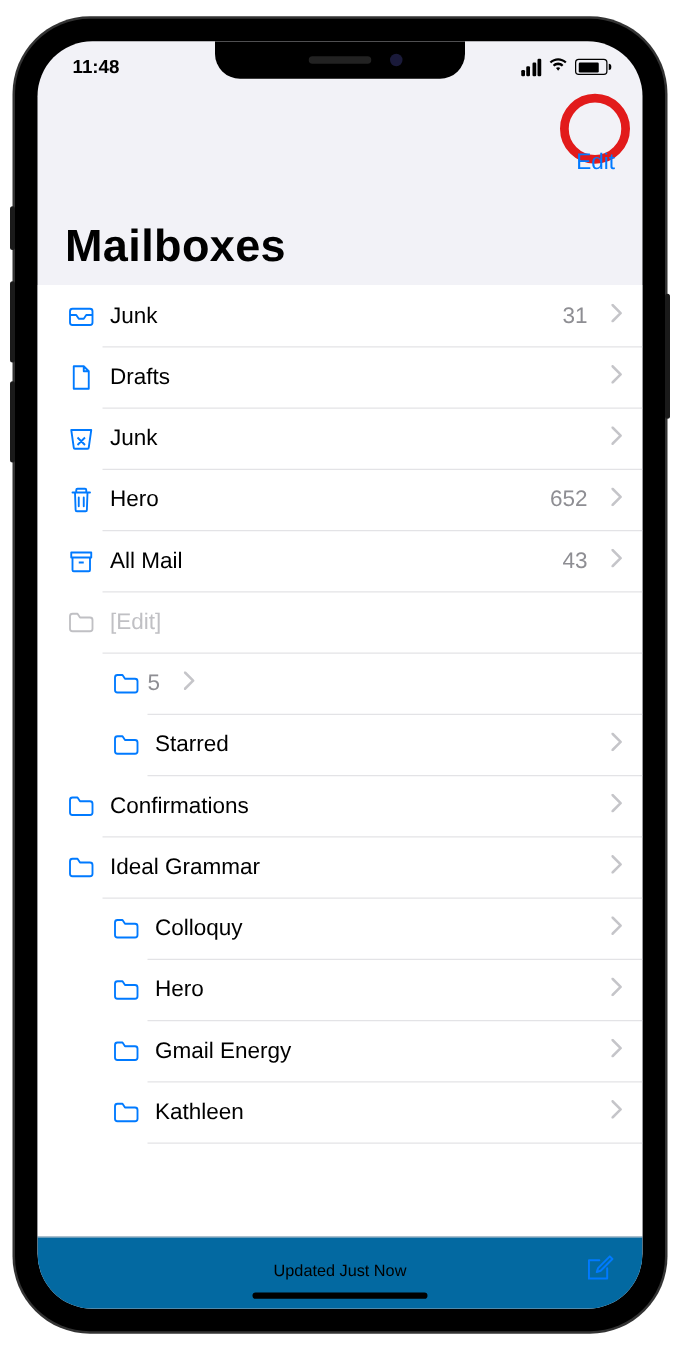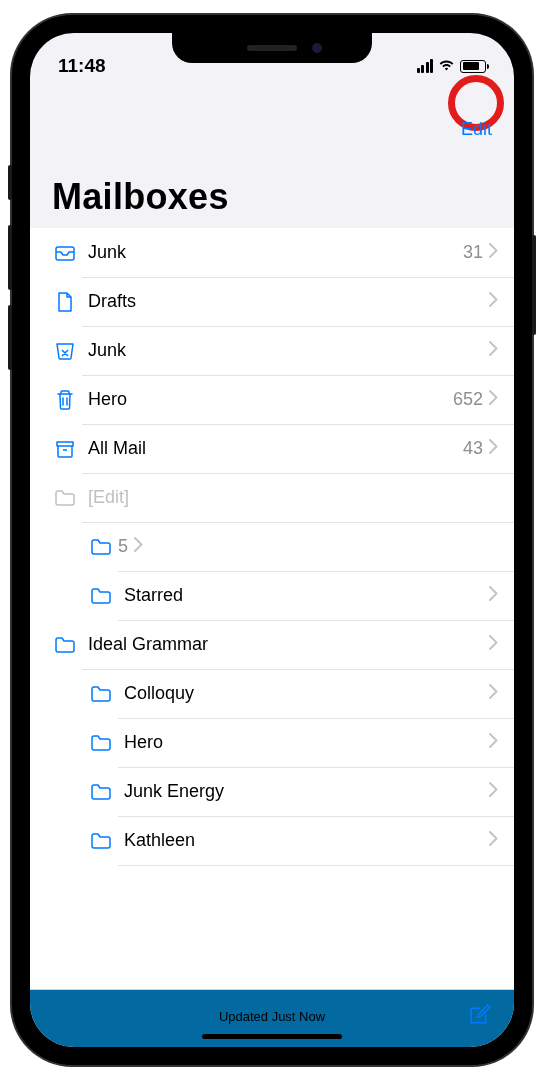--- a/index.html
+++ b/index.html
@@ -64,24 +64,24 @@
       width: 10px;
       height: 10px;
       background: #1a1a3a;
       border-radius: 50%;
       position: absolute;
       right: 50px;
     }
     .status-bar {
       display: flex;
       justify-content: space-between;
-      align-items: flex-end;
+      align-items: flex-start;
       padding: 12px 28px 0;
       height: 44px;
-      font-size: 19px;
+      font-size: 15px;
       font-weight: 600;
     }
     .status-right {
       display: flex;
       align-items: center;
       gap: 5px;
     }
     .signal-bars {
       display: flex;
       align-items: flex-end;
@@ -180,21 +180,21 @@
     .row-label {
       font-size: 18px;
       color: #000;
       margin-left: 6px;
       flex: 1;
     }
     .row-label.disabled { color: #c0c0c4; }
     .row-count {
       font-size: 18px;
       color: #8e8e93;
-      margin-right: 6px;
+      margin-right: 19px;
     }
     .chevron {
       margin-right: 16px;
       color: #c5c5c9;
     }
     .chevron svg { width: 9px; height: 15px; }
     .toolbar {
       background: #0369a1;
       border-top: 0.5px solid #d1d1d6;
       height: 58px;
@@ -365,20 +365,32 @@
               <path d="M1 1 L7.5 7.5 L1 14" stroke="#c5c5c9" stroke-width="2" fill="none" stroke-linecap="round" stroke-linejoin="round"></path>
             </svg></span>
           <span class="sep"></span>
         </div>
         <div class="row indent-1">
           <span class="icon-wrap">
             <svg viewBox="0 0 24 24">
               <path class="stroke-blue" d="M3 7 Q3 5 5 5 L9 5 L11 8 L19 8 Q21 8 21 10 L21 17 Q21 19 19 19 L5 19 Q3 19 3 17 Z" stroke-linejoin="round"></path>
             </svg>
           </span>
+          <span class="row-label">Confirmations</span>
+          <span class="chevron"><svg viewBox="0 0 9 15">
+              <path d="M1 1 L7.5 7.5 L1 14" stroke="#c5c5c9" stroke-width="2" fill="none" stroke-linecap="round" stroke-linejoin="round"></path>
+            </svg></span>
+          <span class="sep"></span>
+        </div>
+        <div class="row indent-1">
+          <span class="icon-wrap">
+            <svg viewBox="0 0 24 24">
+              <path class="stroke-blue" d="M3 7 Q3 5 5 5 L9 5 L11 8 L19 8 Q21 8 21 10 L21 17 Q21 19 19 19 L5 19 Q3 19 3 17 Z" stroke-linejoin="round"></path>
+            </svg>
+          </span>
           <span class="row-label">Ideal Grammar</span>
           <span class="chevron"><svg viewBox="0 0 9 15">
               <path d="M1 1 L7.5 7.5 L1 14" stroke="#c5c5c9" stroke-width="2" fill="none" stroke-linecap="round" stroke-linejoin="round"></path>
             </svg></span>
           <span class="sep"></span>
         </div>
         <div class="row indent-2">
           <span class="icon-wrap">
             <svg viewBox="0 0 24 24">
               <path class="stroke-blue" d="M3 7 Q3 5 5 5 L9 5 L11 8 L19 8 Q21 8 21 10 L21 17 Q21 19 19 19 L5 19 Q3 19 3 17 Z" stroke-linejoin="round"></path>
@@ -401,21 +413,21 @@
               <path d="M1 1 L7.5 7.5 L1 14" stroke="#c5c5c9" stroke-width="2" fill="none" stroke-linecap="round" stroke-linejoin="round"></path>
             </svg></span>
           <span class="sep"></span>
         </div>
         <div class="row indent-2">
           <span class="icon-wrap">
             <svg viewBox="0 0 24 24">
               <path class="stroke-blue" d="M3 7 Q3 5 5 5 L9 5 L11 8 L19 8 Q21 8 21 10 L21 17 Q21 19 19 19 L5 19 Q3 19 3 17 Z" stroke-linejoin="round"></path>
             </svg>
           </span>
-          <span class="row-label">Junk Energy</span>
+          <span class="row-label">Gmail Energy</span>
           <span class="chevron"><svg viewBox="0 0 9 15">
               <path d="M1 1 L7.5 7.5 L1 14" stroke="#c5c5c9" stroke-width="2" fill="none" stroke-linecap="round" stroke-linejoin="round"></path>
             </svg></span>
           <span class="sep"></span>
         </div>
         <div class="row indent-2">
           <span class="icon-wrap">
             <svg viewBox="0 0 24 24">
               <path class="stroke-blue" d="M3 7 Q3 5 5 5 L9 5 L11 8 L19 8 Q21 8 21 10 L21 17 Q21 19 19 19 L5 19 Q3 19 3 17 Z" stroke-linejoin="round"></path>
             </svg>

